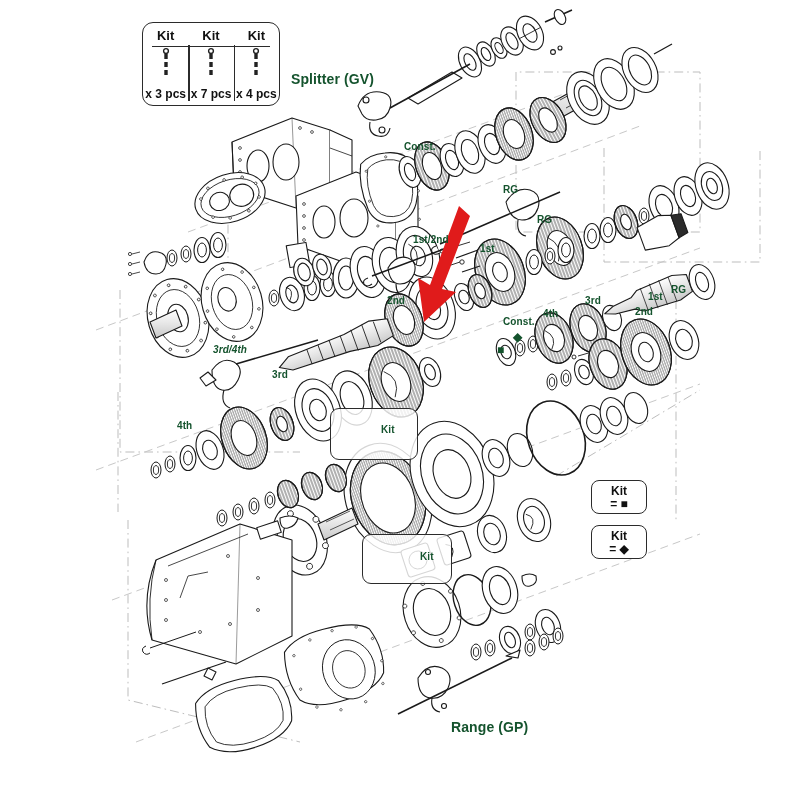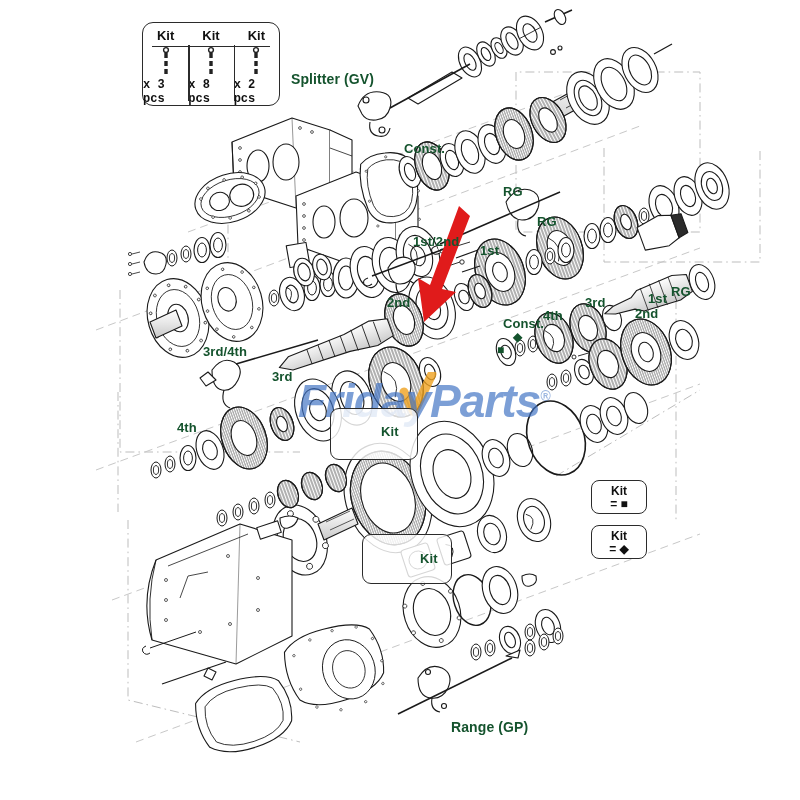--- a/index.html
+++ b/index.html
@@ -4,21 +4,21 @@
 <title>Transmission Exploded View</title>
 <style>
   html,body{margin:0;padding:0;background:#fff;}
   body{width:800px;height:800px;overflow:hidden;
        font-family:"Liberation Sans",sans-serif;}
   #stage{position:relative;width:800px;height:800px;background:#ffffff;}
   #stage svg.layer{position:absolute;left:0;top:0;width:800px;height:800px;}
   .lbl{position:absolute;font-family:"Liberation Sans",sans-serif;
        font-weight:bold;color:#14532d;white-space:nowrap;letter-spacing:.1px;}
   .lbl.s14{font-size:14px;}
-  .lbl.s13{font-size:13px;}
+  .lbl.s13{font-size:10px;}
   .lbl.s12{font-size:12px;}
   .kitbox{position:absolute;border:1.3px solid #2b2b2b;border-radius:9px;
           background:rgba(255,255,255,.82);}
   .kitlegend{position:absolute;border:1.4px solid #2b2b2b;border-radius:8px;
              background:#fff;display:flex;flex-direction:column;
              align-items:center;justify-content:center;gap:1px;}
   .kitlegend .t{font-size:12px;font-weight:bold;color:#111;line-height:1;}
   .kitlegend .e{font-size:12px;font-weight:bold;color:#111;line-height:1;}
   .legendtbl{position:absolute;border:1.4px solid #2b2b2b;border-radius:11px;
              background:#fff;display:flex;}
@@ -26,21 +26,21 @@
                   align-items:center;position:relative;padding-top:5px;}
   .legendtbl .col+.col:before{content:"";position:absolute;left:0;top:22px;
                   bottom:4px;width:1.2px;background:#2b2b2b;}
   .legendtbl .ch{font-size:13px;font-weight:bold;color:#111;
                  padding-bottom:3px;}
   .legendtbl .rule{position:absolute;left:9px;right:9px;top:23px;
                    height:1.4px;background:#2b2b2b;}
   .legendtbl .pins{height:34px;display:flex;align-items:center;
                    justify-content:center;}
   .legendtbl .cf{font-size:12px;font-weight:bold;color:#111;
-                 padding-bottom:4px;margin-top:auto;font-family:Liberation Mono, monospace;}
+                 padding-bottom:4px;margin-top:auto;}
   .wm{position:absolute;pointer-events:none;}
   .wm .txt{font-family:"Liberation Sans",sans-serif;font-weight:bold;
            font-style:italic;font-size:46px;color:#3f72c4;opacity:.68;
            letter-spacing:-1px;white-space:nowrap;}
   .wm .reg{font-size:14px;vertical-align:super;opacity:.75;}
 </style>
 </head>
 <body>
 
 <div id="stage">
@@ -760,28 +760,20 @@
       </g>
     </g>
   </svg>
 
   <svg class="layer" viewBox="0 0 800 800">
     <g fill="#e01b1b">
       <path d="M459 206 L470 216 L442 289 L456 292 L424 322 L418 278 L430 285 Z"></path>
     </g>
   </svg>
 
-  <div class="wm" style="left:298px;top:374px;">
-    <svg width="40" height="52" viewBox="0 0 40 52" style="position:absolute;left:100px;top:-2px;">
-      <path d="M6 20 L16 40 L34 2" fill="none" stroke="#efa11f" stroke-width="9" stroke-linecap="round" stroke-linejoin="round" opacity=".8"></path>
-    </svg>
-    <div class="txt" style="position:relative;">
-      <span>FridayParts</span><span class="reg">®</span>
-    </div>
-  </div>
 
   <div class="legendtbl" style="left:142px;top:22px;width:136px;height:82px;">
     <div class="rule"></div>
     <div class="col">
       <div class="ch">Kit</div>
       <div class="pins">
         <svg width="10" height="32" viewBox="0 0 10 32">
           <circle cx="5" cy="4" r="2.4" fill="none" stroke="#222" stroke-width="1.4"></circle>
           <rect x="3.3" y="7" width="3.4" height="5" fill="#222"></rect>
           <rect x="3.3" y="15" width="3.4" height="5" fill="#222"></rect>
@@ -793,33 +785,33 @@
     <div class="col">
       <div class="ch">Kit</div>
       <div class="pins">
         <svg width="10" height="32" viewBox="0 0 10 32">
           <circle cx="5" cy="4" r="2.4" fill="none" stroke="#222" stroke-width="1.4"></circle>
           <rect x="3.3" y="7" width="3.4" height="5" fill="#222"></rect>
           <rect x="3.3" y="15" width="3.4" height="5" fill="#222"></rect>
           <rect x="3.3" y="23" width="3.4" height="5" fill="#222"></rect>
         </svg>
       </div>
-      <div class="cf">x 8 pcs</div>
+      <div class="cf">x 7 pcs</div>
     </div>
     <div class="col">
       <div class="ch">Kit</div>
       <div class="pins">
         <svg width="10" height="32" viewBox="0 0 10 32">
           <circle cx="5" cy="4" r="2.4" fill="none" stroke="#222" stroke-width="1.4"></circle>
           <rect x="3.3" y="7" width="3.4" height="5" fill="#222"></rect>
           <rect x="3.3" y="15" width="3.4" height="5" fill="#222"></rect>
           <rect x="3.3" y="23" width="3.4" height="5" fill="#222"></rect>
         </svg>
       </div>
-      <div class="cf">x 2 pcs</div>
+      <div class="cf">x 4 pcs</div>
     </div>
   </div>
 
   <div class="kitbox" style="left:330px;top:408px;width:86px;height:50px;"></div>
   <div class="lbl s13" style="left:381px;top:424px;">Kit</div>
 
   <div class="kitbox" style="left:362px;top:534px;width:88px;height:48px;"></div>
   <div class="lbl s13" style="left:420px;top:551px;">Kit</div>
 
   <div class="kitlegend" style="left:591px;top:480px;width:54px;height:32px;">
@@ -831,21 +823,21 @@
     <div class="e">= ◆</div>
   </div>
 
   <div class="lbl s14" style="left:291px;top:71px;">Splitter (GV)</div>
   <div class="lbl s13" style="left:404px;top:141px;">Const.</div>
   <div class="lbl s13" style="left:503px;top:184px;">RG</div>
   <div class="lbl s13" style="left:537px;top:214px;">RG</div>
   <div class="lbl s13" style="left:413px;top:234px;">1st/2nd</div>
   <div class="lbl s13" style="left:480px;top:243px;">1st</div>
   <div class="lbl s13" style="left:387px;top:295px;">2nd</div>
-  <div class="lbl s13" style="left:203px;top:344px;">3rd/4th</div>
+  <div class="lbl s13" style="left:213px;top:344px;font-style:italic;">3rd/4th</div>
   <div class="lbl s13" style="left:272px;top:369px;">3rd</div>
   <div class="lbl s13" style="left:177px;top:420px;">4th</div>
   <div class="lbl s13" style="left:503px;top:316px;">Const.</div>
   <div class="lbl s13" style="left:543px;top:308px;">4th</div>
   <div class="lbl s13" style="left:585px;top:295px;">3rd</div>
   <div class="lbl s13" style="left:635px;top:306px;">2nd</div>
   <div class="lbl s13" style="left:648px;top:291px;">1st</div>
   <div class="lbl s13" style="left:671px;top:284px;">RG</div>
   <div class="lbl s14" style="left:451px;top:719px;">Range (GP)</div>
 

